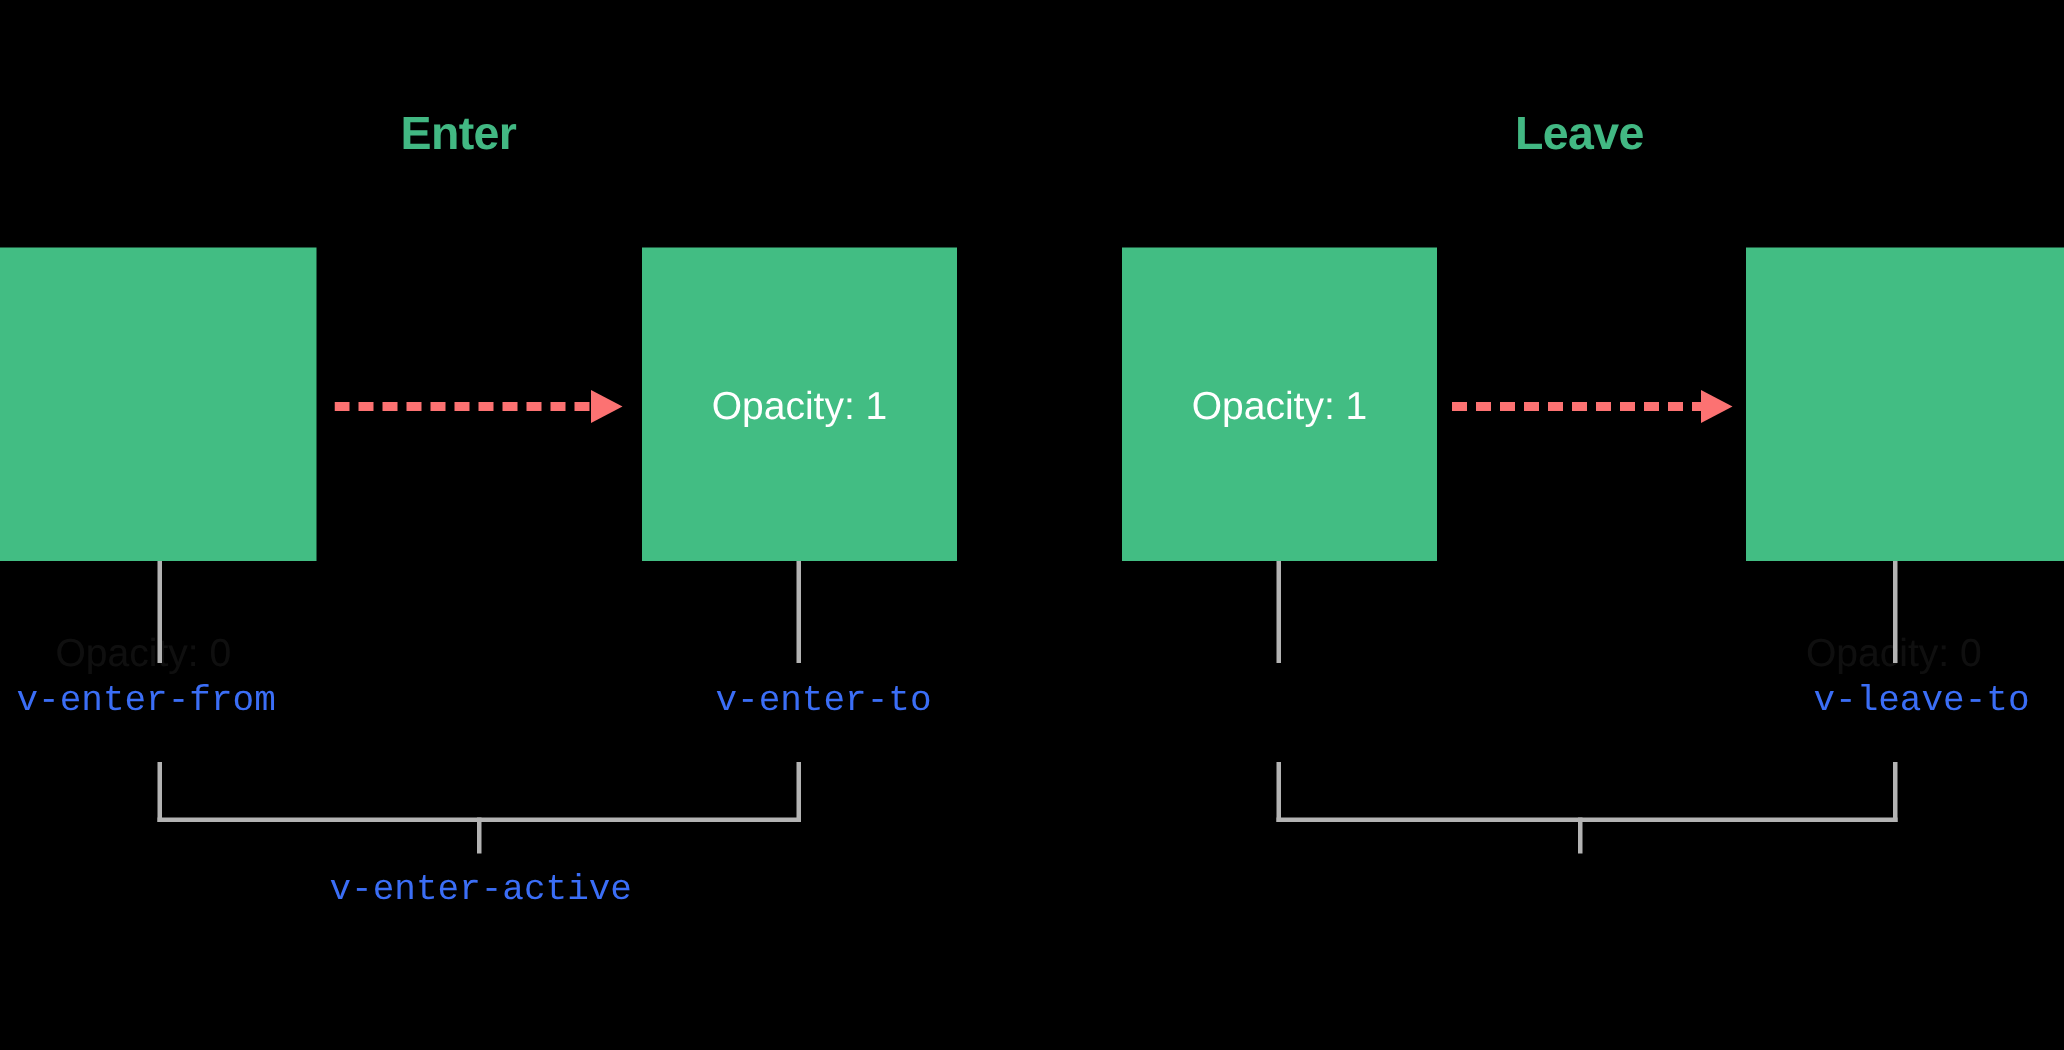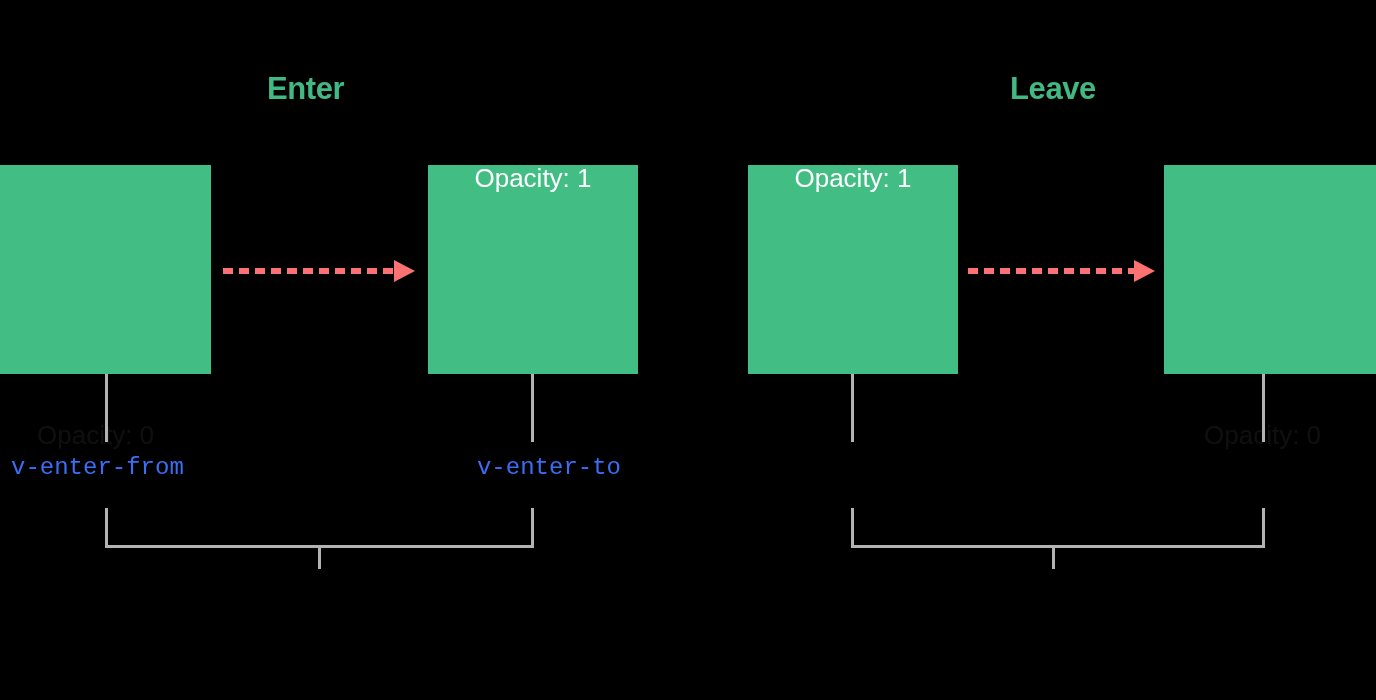--- a/index.html
+++ b/index.html
@@ -22,20 +22,21 @@
     color:#42b883;
     white-space:nowrap;
     line-height:1;
   }
 
   
   .box{
     position:absolute;
     background:#42bd83;
     display:flex;
+    align-items:center;
     justify-content:center;
   }
   .box-label{
     font-family:"Liberation Sans", sans-serif;
     font-size:26px;
     line-height:1;
     white-space:nowrap;
     color:#ffffff;
   }
   .box-label.faded{ color:#ffffff; opacity:0.06; }
@@ -110,39 +111,41 @@
 
   <div class="cls" style="left:11px;top:456px;">v-enter-from</div>
   <div class="cls right" style="left:391px;top:456px;width:230px;">v-enter-to</div>
 
   <div class="bracket" style="left:105px;top:508px;width:429px;height:40px;">
     <div class="b-left" style="height:40px;"></div>
     <div class="b-right" style="height:40px;"></div>
     <div class="b-bottom"></div>
   </div>
   <div class="stem" style="left:318px;top:545px;height:24px;"></div>
+  <div class="cls center" style="left:106px;top:582px;width:429px;">v-enter-active</div>
 
   <div class="title" style="left:1010px;top:73px;">Leave</div>
 
   <div class="box" style="left:748px;top:165px;width:210px;height:209px;">
     <div class="box-label">Opacity: 1</div>
   </div>
 
   <div class="arrow" style="left:968px;top:260px;width:187px;">
     <div class="arrow-shaft" style="width:167px;"></div>
     <div class="arrow-head"></div>
   </div>
 
   <div class="box" style="left:1164px;top:165px;width:286px;height:209px;">
     <div class="box-label faded" style="position:absolute;left:40px;top:257px;">Opacity: 0</div>
   </div>
 
   <div class="stem" style="left:851px;top:374px;height:68px;"></div>
   <div class="stem" style="left:1262px;top:374px;height:68px;"></div>
 
+  <div class="cls right" style="left:1123px;top:456px;width:230px;">v-leave-to</div>
 
   <div class="bracket" style="left:851px;top:508px;width:414px;height:40px;">
     <div class="b-left" style="height:40px;"></div>
     <div class="b-right" style="height:40px;"></div>
     <div class="b-bottom"></div>
   </div>
   <div class="stem" style="left:1052px;top:545px;height:24px;"></div>
 
 </div>
 

